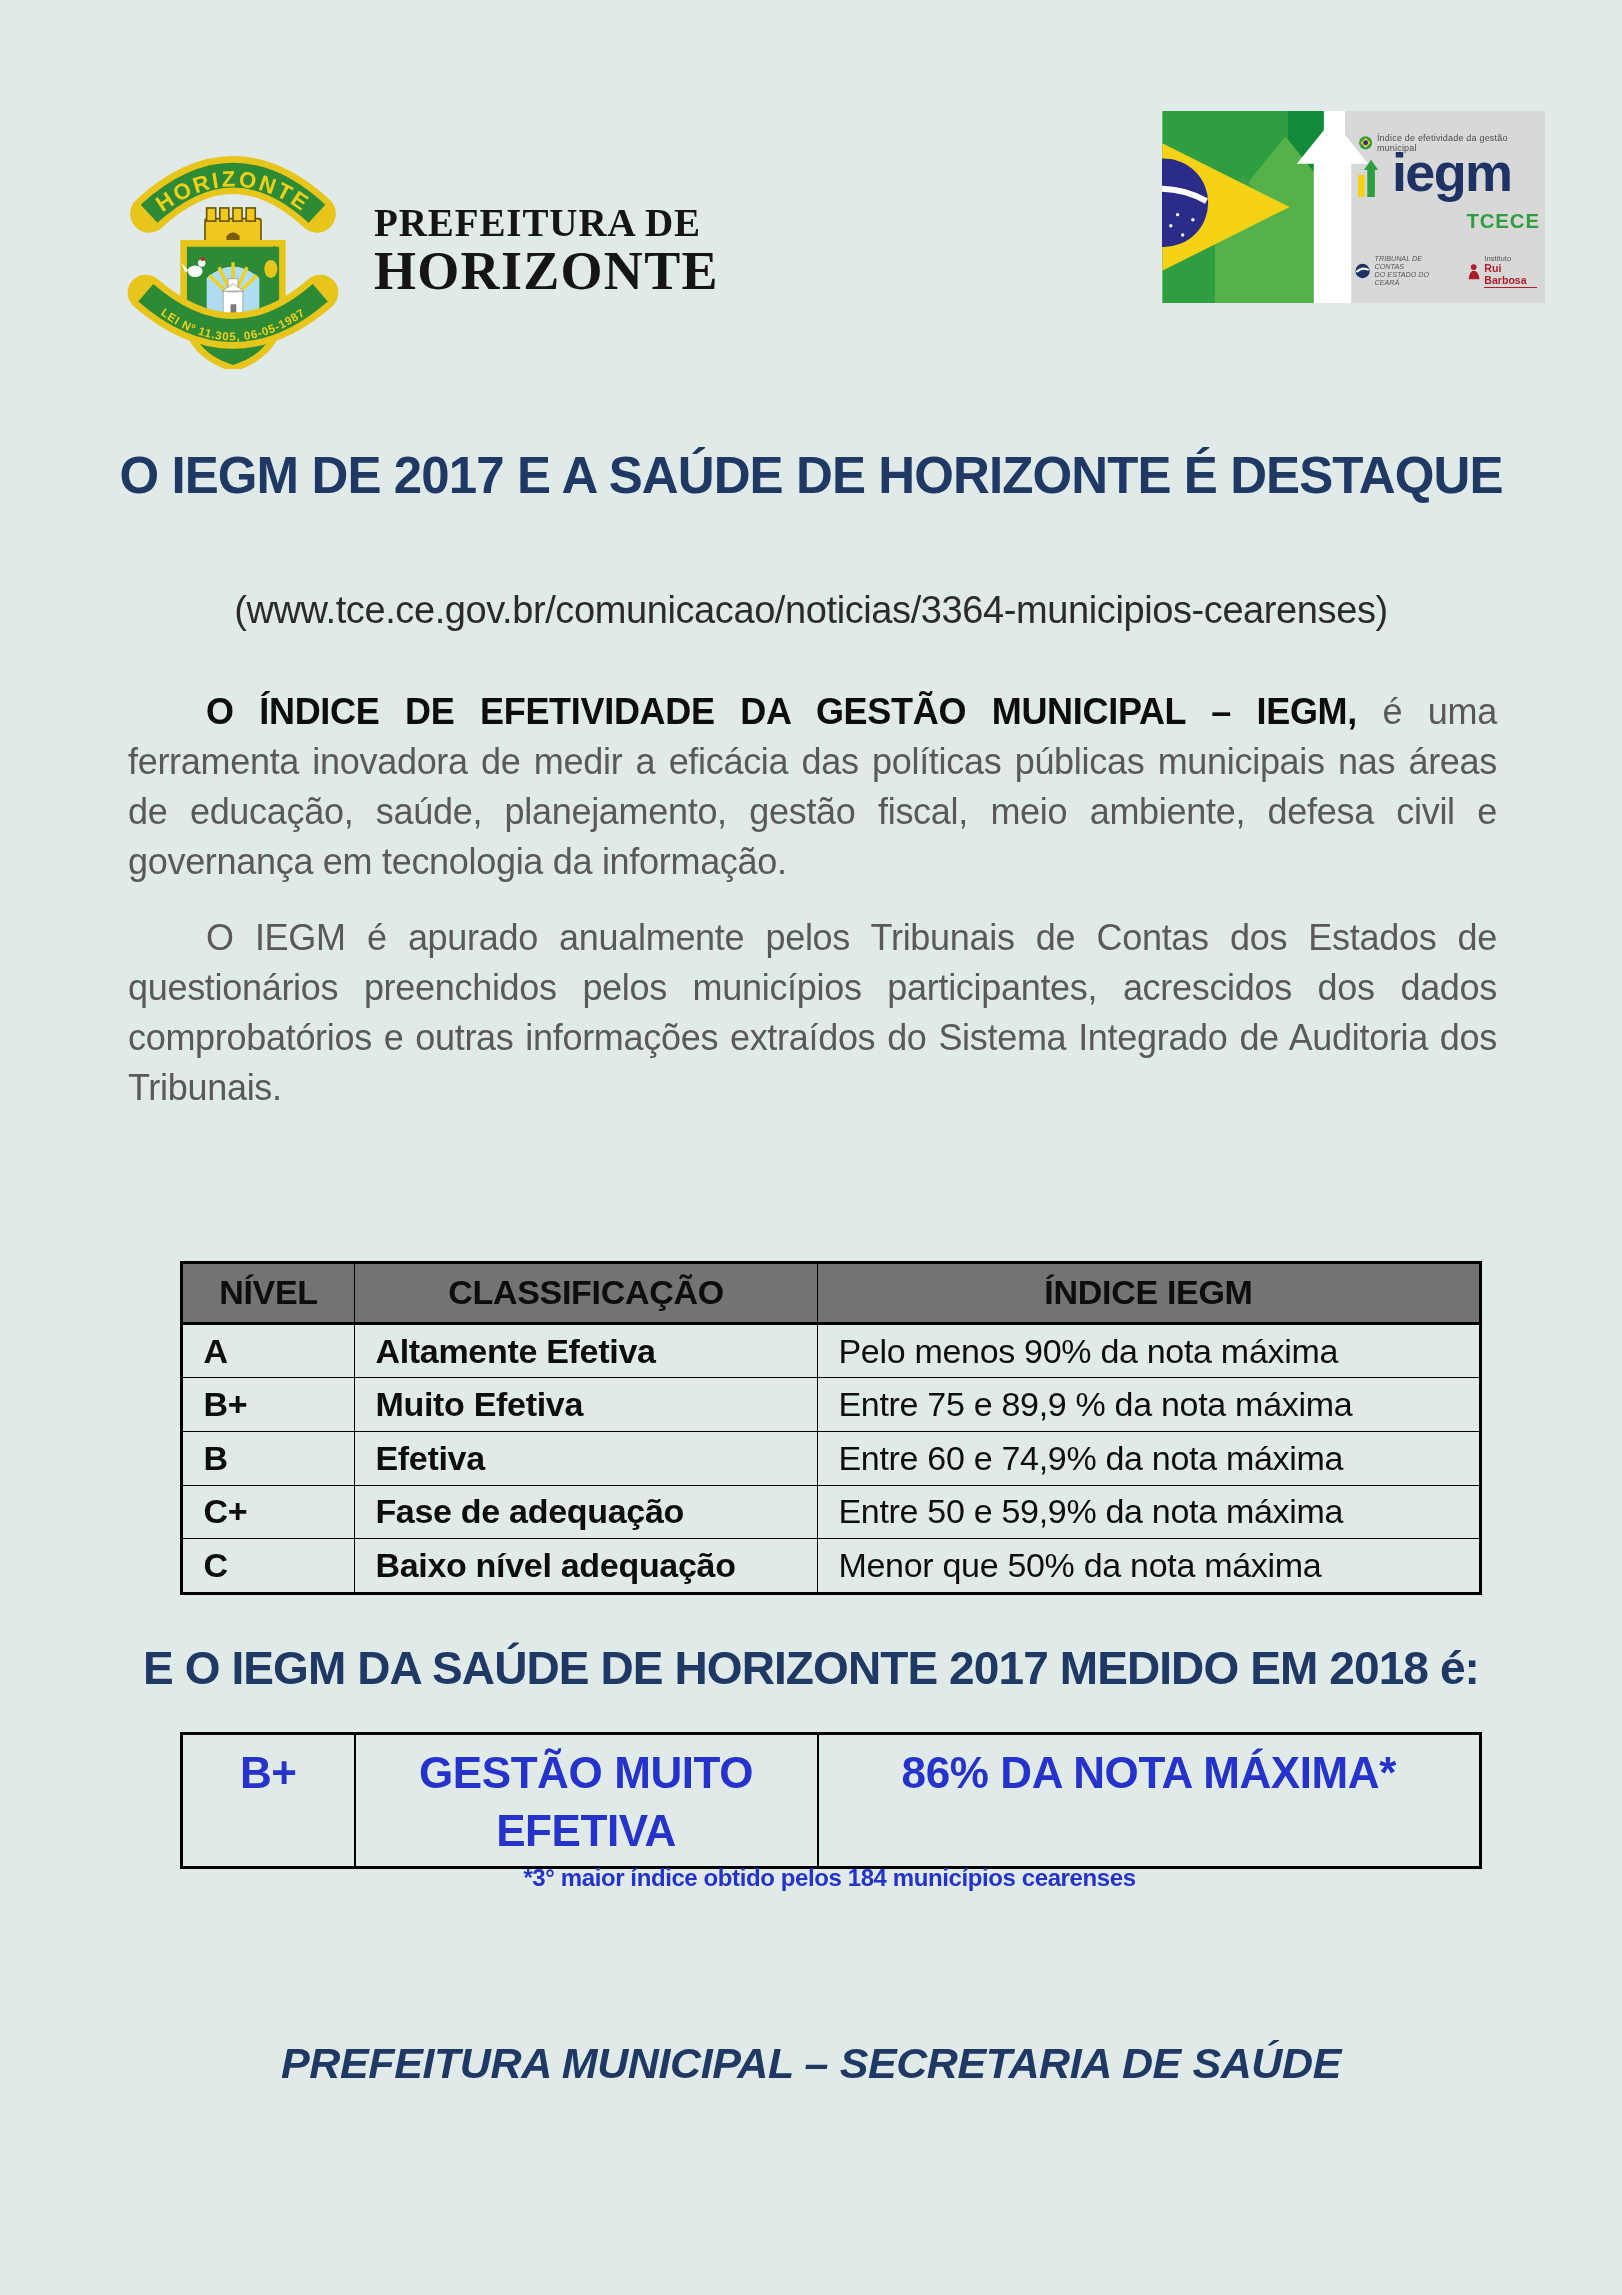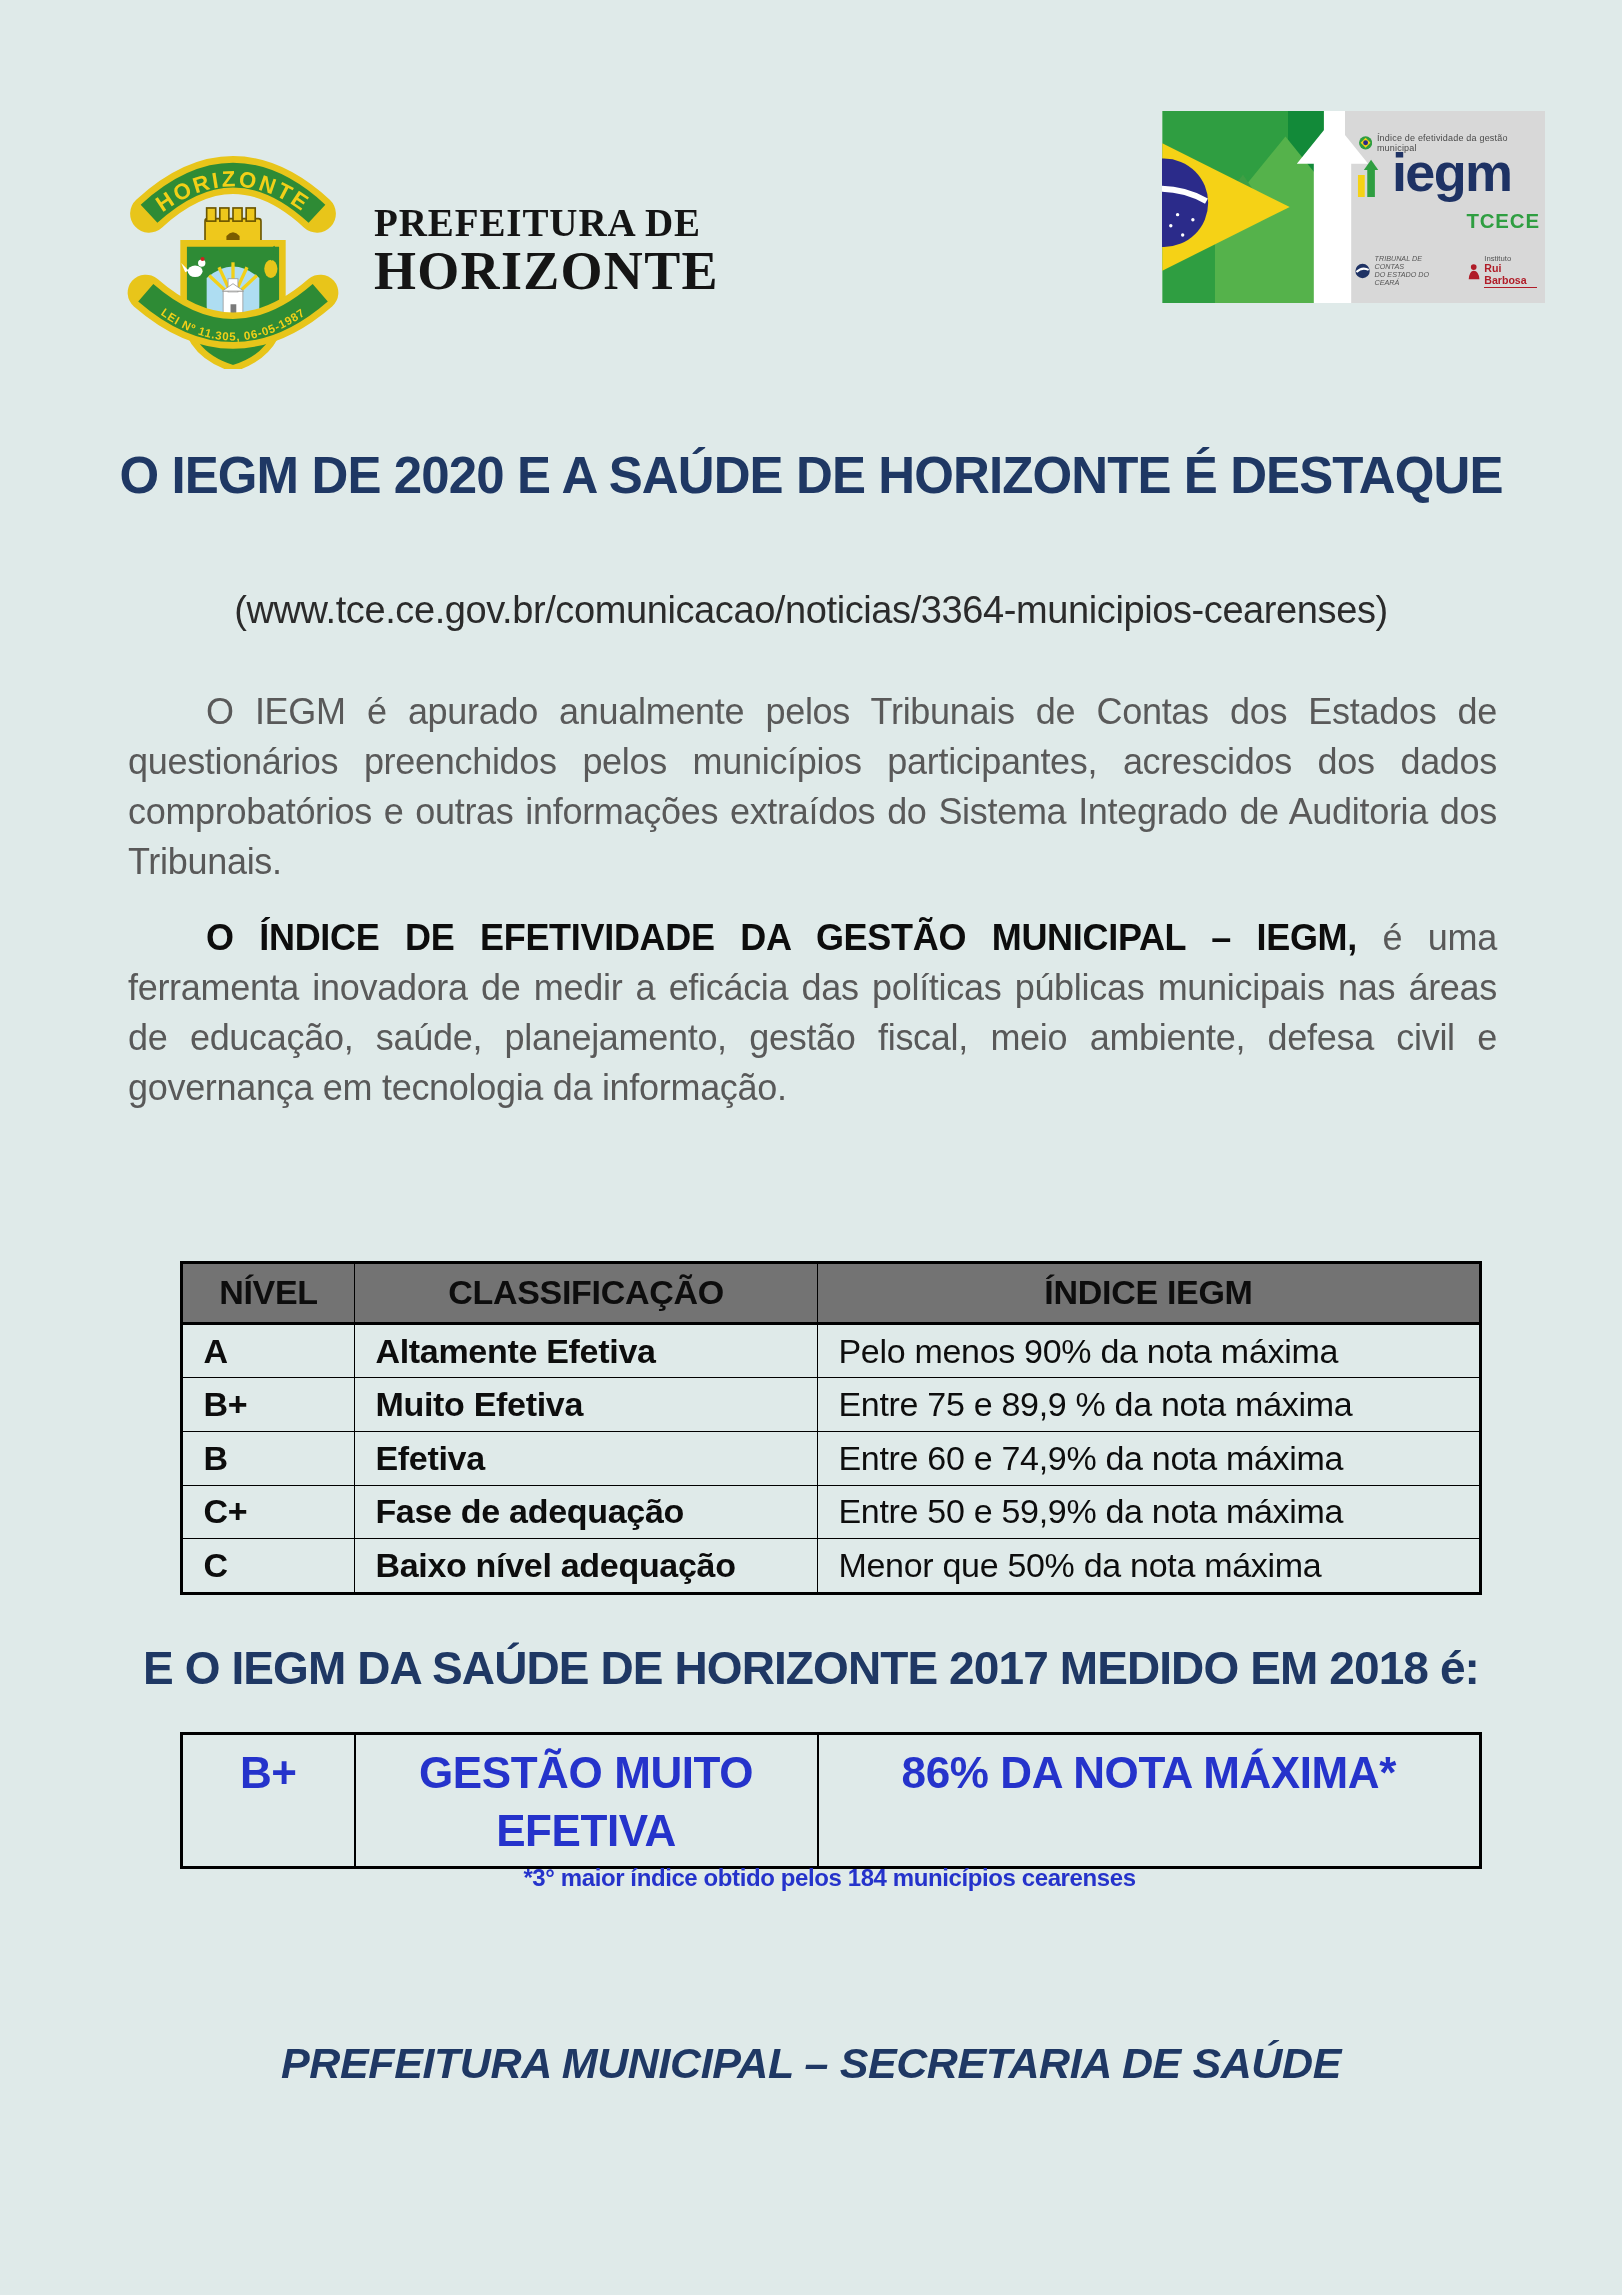--- a/index.html
+++ b/index.html
@@ -215,27 +215,27 @@
               <div class="lbl1">Instituto</div>
               <div class="lbl2">Rui Barbosa</div>
             </div>
           </div>
         </div>
       </div>
     </div>
   </div>
 
   <div class="doc-title">
-    <div>O IEGM DE 2020 E A SAÚDE DE HORIZONTE É DESTAQUE</div>
+    <div>O IEGM DE 2017 E A SAÚDE DE HORIZONTE É DESTAQUE</div>
   </div>
   <div class="source-line">(www.tce.ce.gov.br/comunicacao/noticias/3364-municipios-cearenses)</div>
 
   <div class="body-text">
+    <p><span class="lead-bold">O ÍNDICE DE EFETIVIDADE DA GESTÃO MUNICIPAL – IEGM,</span><span> é uma ferramenta inovadora de medir a eficácia das políticas públicas municipais nas áreas de educação, saúde, planejamento, gestão fiscal, meio ambiente, defesa civil e governança em tecnologia da informação.</span></p>
     <p>O IEGM é apurado anualmente pelos Tribunais de Contas dos Estados de questionários preenchidos pelos municípios participantes, acrescidos dos dados comprobatórios e outras informações extraídos do Sistema Integrado de Auditoria dos Tribunais.</p>
-    <p><span class="lead-bold">O ÍNDICE DE EFETIVIDADE DA GESTÃO MUNICIPAL – IEGM,</span><span> é uma ferramenta inovadora de medir a eficácia das políticas públicas municipais nas áreas de educação, saúde, planejamento, gestão fiscal, meio ambiente, defesa civil e governança em tecnologia da informação.</span></p>
   </div>
 
   <table class="scale-table">
     <colgroup>
         <col class="c1">
         <col class="c2">
         <col class="c3">
       </colgroup>
     <thead>
       <tr>

